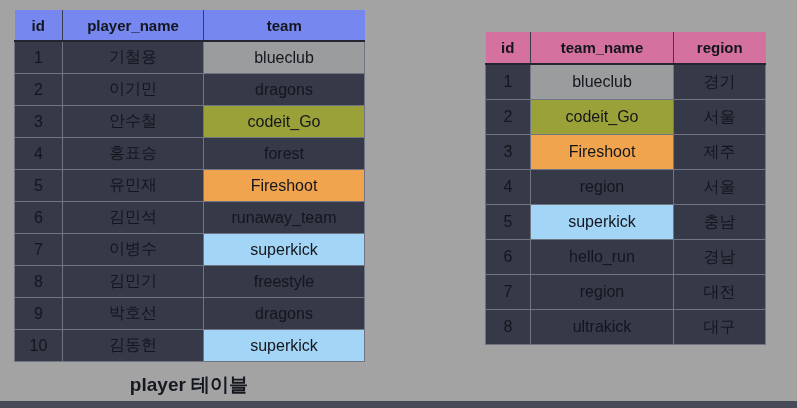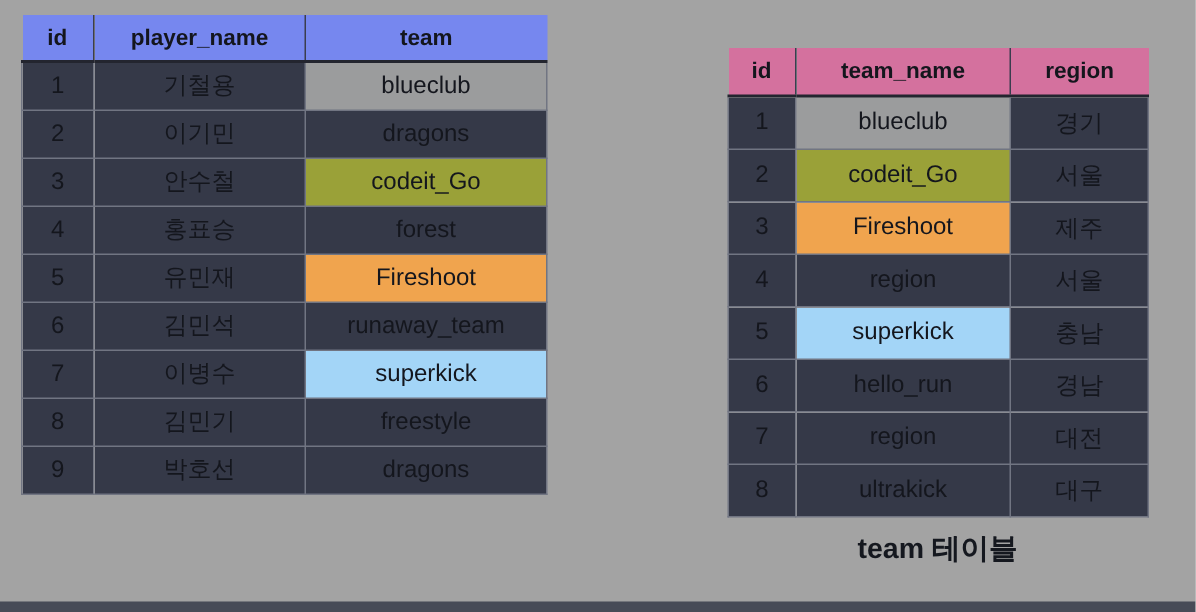--- a/index.html
+++ b/index.html
@@ -121,23 +121,29 @@
         <tr>
           <td>8</td>
           <td>김민기</td>
           <td>freestyle</td>
         </tr>
         <tr>
           <td>9</td>
           <td>박호선</td>
           <td>dragons</td>
         </tr>
+        <tr>
+          <td>10</td>
+          <td>김동헌</td>
+          <td style="background: rgb(163, 213, 247);">superkick</td>
+        </tr>
       </tbody>
   </table>
 
+  <div class="caption caption-player">player 테이블</div>
 
   <table class="team-table">
     <colgroup>
         <col style="width: 45px;">
         <col style="width: 143px;">
         <col style="width: 92px;">
       </colgroup>
     <thead>
         <tr>
           <th style="background: rgb(212, 113, 158);">id</th>
@@ -182,16 +188,15 @@
           <td>대전</td>
         </tr>
         <tr>
           <td>8</td>
           <td>ultrakick</td>
           <td>대구</td>
         </tr>
       </tbody>
   </table>
 
-  <div class="caption caption-team">team 테이블</div>
 
   <div class="bottom-strip"></div>
 </div>
 
 </body></html>

